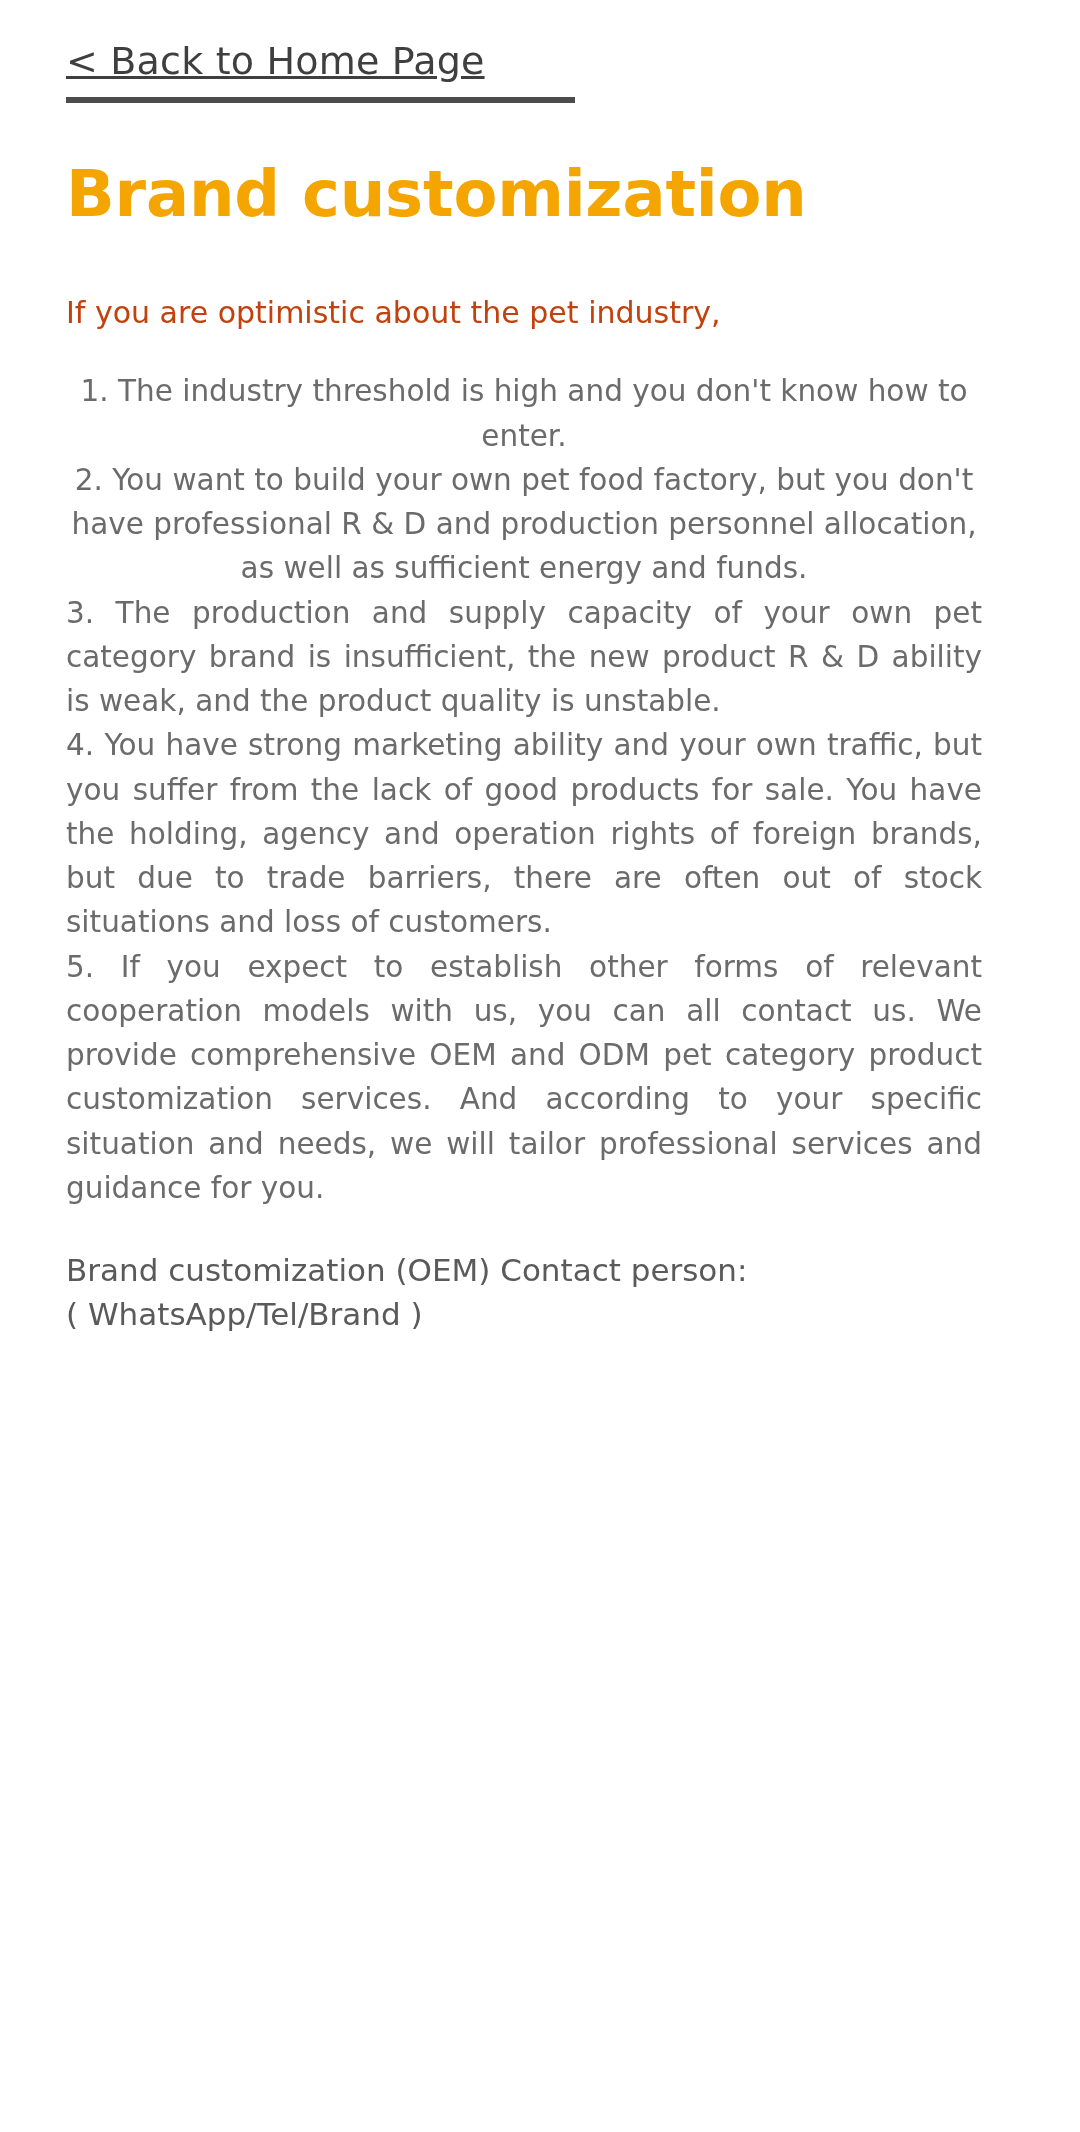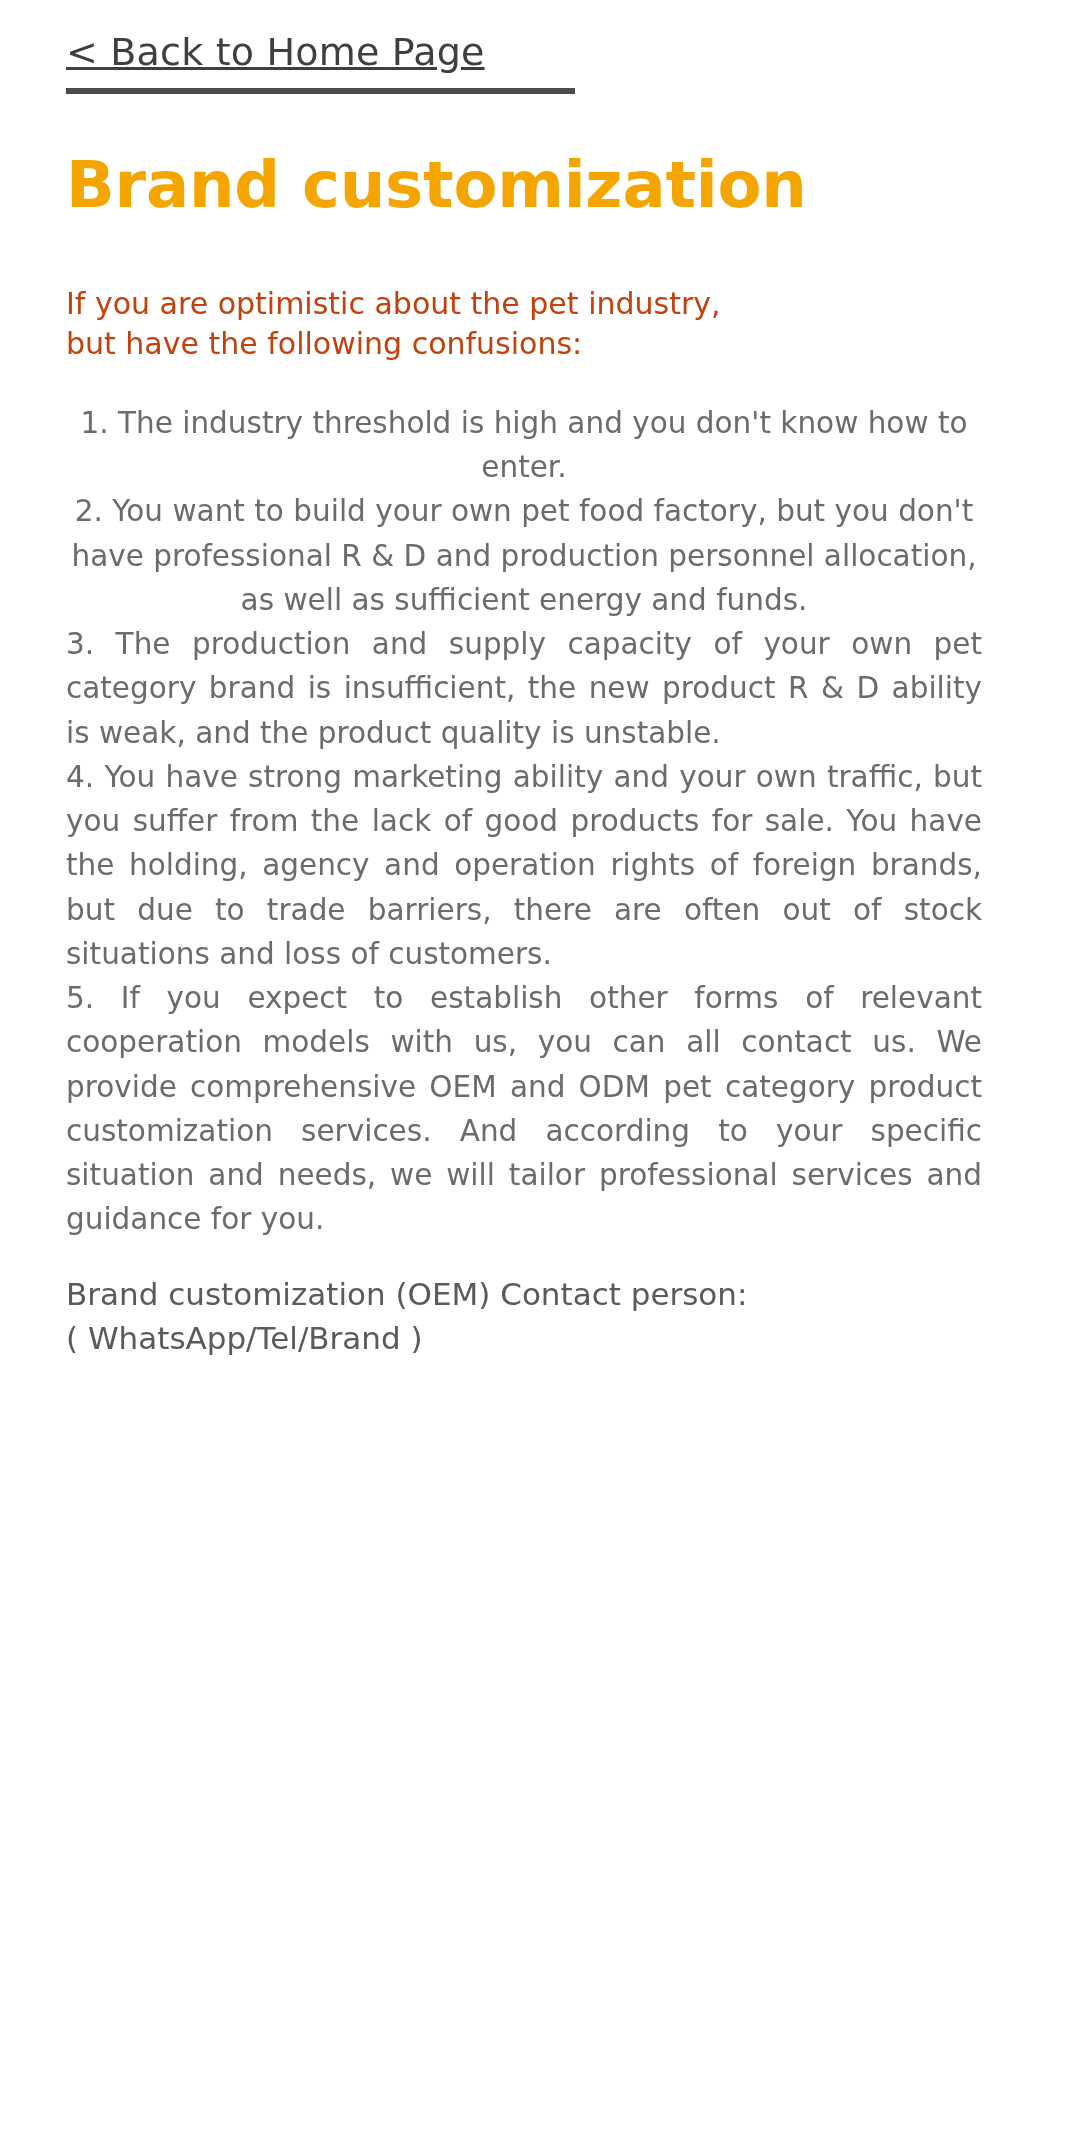--- a/index.html
+++ b/index.html
@@ -11,21 +11,21 @@
   body {
     width: 1080px;
     min-height: 2132px;
     font-family: "DejaVu Sans", "Liberation Sans", sans-serif;
     color: #595959;
     -webkit-font-smoothing: antialiased;
   }
   .page {
     width: 1048px;
     min-height: 2132px;
-    padding: 8px 66px;
+    padding: 17px 66px;
     position: relative;
   }
 
   
   .back-wrap {
     padding-top: 22px;
   }
   .back-link {
     display: inline-block;
     font-size: 38px;
@@ -81,21 +81,21 @@
     text-align: justify;
     text-justify: inter-word;
     margin: 0 0 0 0;
   }
   .body-item.no-justify {
     text-align: center;
   }
 
   
   .contact {
-    margin-top: 30px;
+    margin-top: 38px;
     font-size: 31px;
     line-height: 1.42;
     color: #5a5a5a;
   }
   .contact .contact-line { display: block; }
   .bottom-pad { height: 60px; }
 </style>
 </head>
 <body>
 
@@ -103,21 +103,20 @@
 
   <div class="back-wrap">
     <a class="back-link" href="#">&lt; Back to Home Page</a>
   </div>
 
 
   <h2 class="subhead">Brand customization</h2>
 
   <div class="intro">
     <span class="intro-line">If you are optimistic about the pet industry,</span>
-    <span class="intro-line">but have the following confusions:</span>
   </div>
 
   <div class="body-list">
     <p class="body-item no-justify">1. The industry threshold is high and you don't know how to enter.</p>
     <p class="body-item no-justify">2. You want to build your own pet food factory, but you don't have professional R &amp; D and production personnel allocation, as well as sufficient energy and funds.</p>
     <p class="body-item">3. The production and supply capacity of your own pet category brand is insufficient, the new product R &amp; D ability is weak, and the product quality is unstable.</p>
     <p class="body-item">4. You have strong marketing ability and your own traffic, but you suffer from the lack of good products for sale. You have the holding, agency and operation rights of foreign brands, but due to trade barriers, there are often out of stock situations and loss of customers.</p>
     <p class="body-item">5. If you expect to establish other forms of relevant cooperation models with us, you can all contact us. We provide comprehensive OEM and ODM pet category product customization services. And according to your specific situation and needs, we will tailor professional services and guidance for you.</p>
   </div>
 

